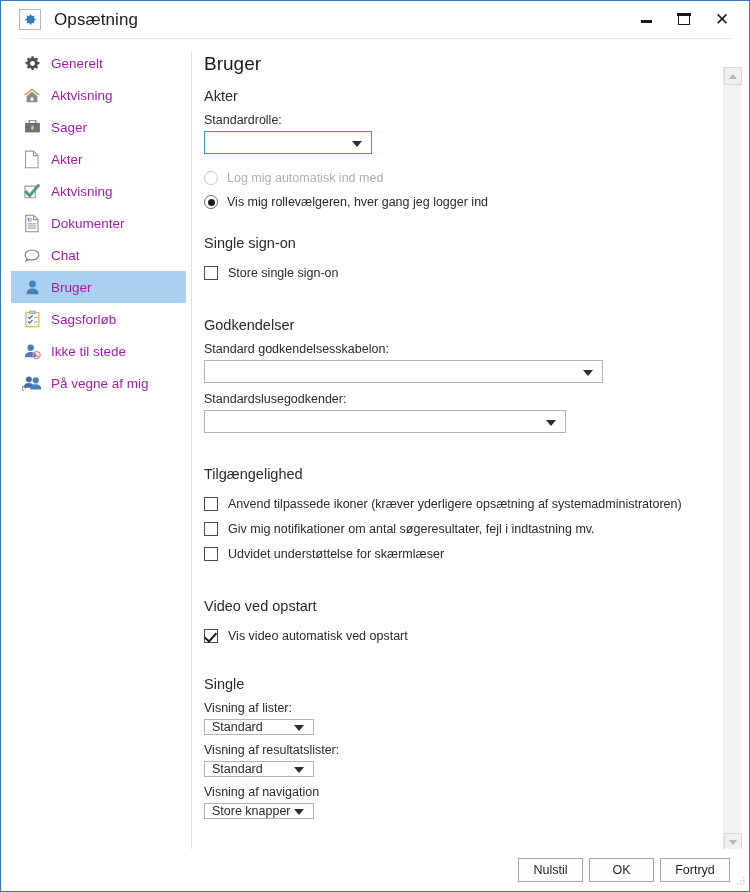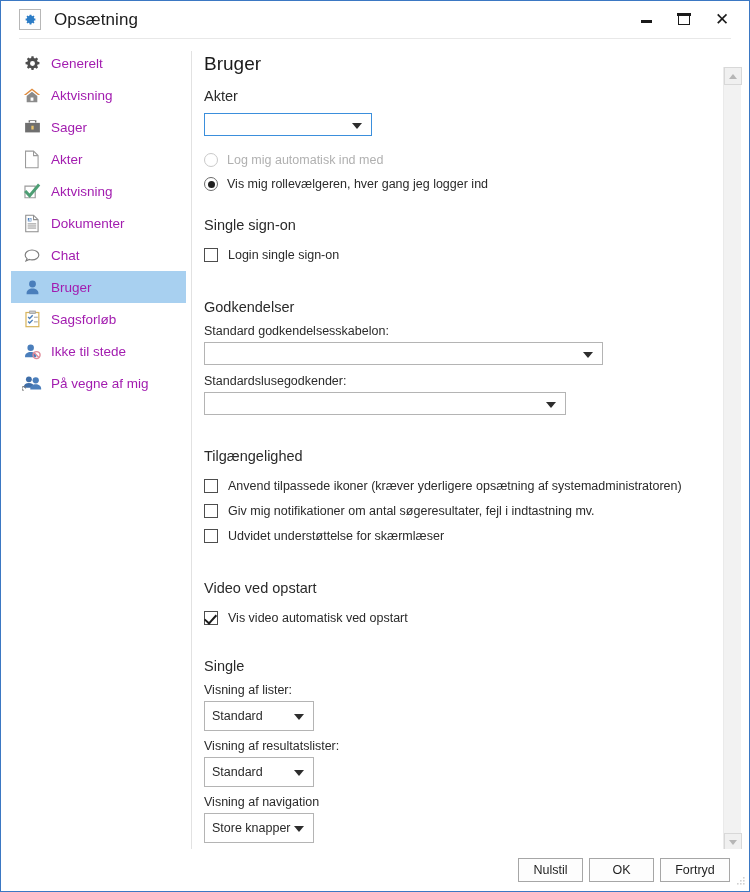--- a/index.html
+++ b/index.html
@@ -130,21 +130,21 @@
     position: absolute; right: 9px; top: 50%;
     margin-top: -2px;
     width: 0; height: 0;
     border-left: 5px solid transparent;
     border-right: 5px solid transparent;
     border-top: 6px solid #2d2d2d;
   }
   .combo-w1 { width: 168px; }
   .combo-w2 { width: 399px; }
   .combo-w3 { width: 362px; }
-  .combo-w4 { width: 110px; height: 30px; }
+  .combo-w4 { width: 110px; height: 16px; }
 
   
   .radio-row { display: flex; align-items: flex-end; height: 24px; }
   .radio {
     width: 14px; height: 14px; border-radius: 50%;
     border: 1.4px solid #6b6b6b; background: #fff;
     display: flex; align-items: center; justify-content: center;
     flex: 0 0 14px;
   }
   .radio.disabled { border-color: #c9c9c9; }
@@ -369,20 +369,21 @@
   </div>
 
   <div class="v-divider"></div>
 
   <div class="content">
     <div class="c-inner">
 
       <div class="page-title">Bruger</div>
 
       <div class="group-title">Akter</div>
+      <div class="field-label">Standardrolle:</div>
       <div class="combo combo-w1 focused">
         <span></span>
         <span class="arrow"></span>
       </div>
 
       <div style="height:7px"></div>
       <div class="radio-row">
         <span class="radio disabled"></span>
         <span class="radio-label disabled">Log mig automatisk ind med</span>
       </div>
@@ -391,21 +392,21 @@
             <span class="dot"></span>
           </span>
         <span class="radio-label">Vis mig rollevælgeren, hver gang jeg logger ind</span>
       </div>
 
       <div class="spacer-lg"></div>
 
       <div class="group-title">Single sign-on</div>
       <div class="check-row">
         <span class="checkbox"></span>
-        <span class="check-label">Login single sign-on</span>
+        <span class="check-label">Store single sign-on</span>
       </div>
 
       <div style="height:32px"></div>
 
       <div class="group-title">Godkendelser</div>
       <div class="field-label">Standard godkendelsesskabelon:</div>
       <div class="combo combo-w2">
         <span></span>
         <span class="arrow"></span>
       </div>

